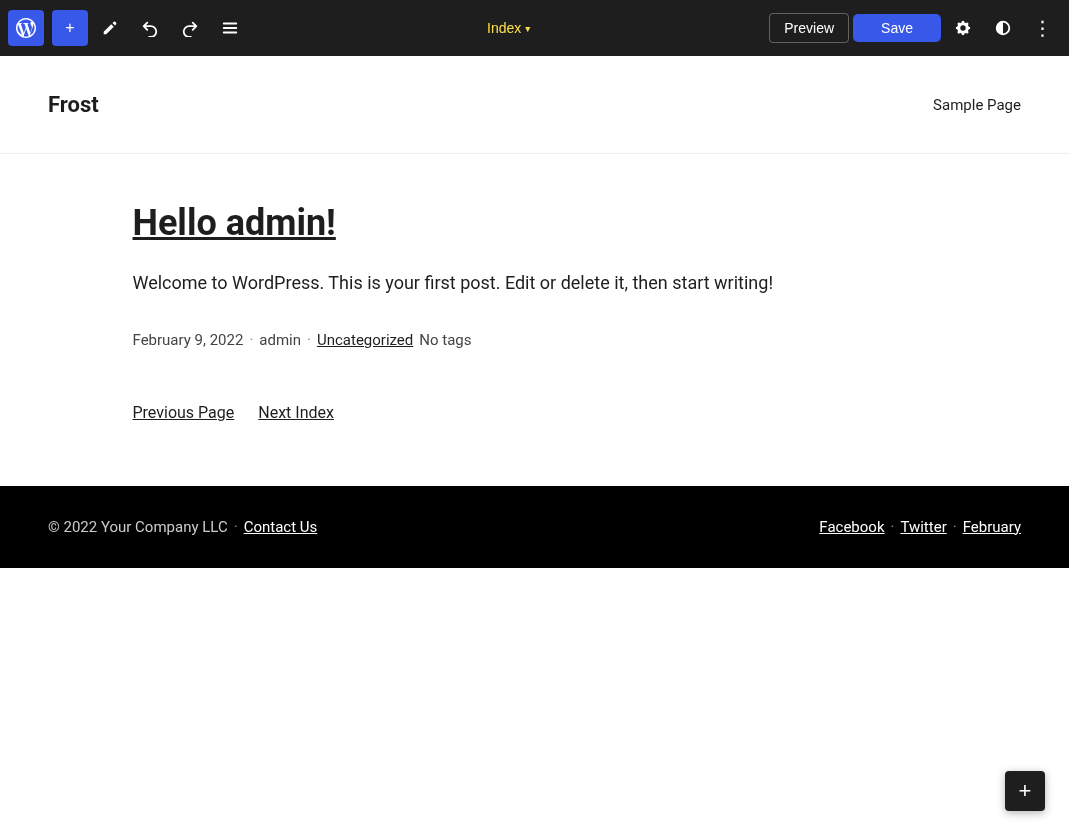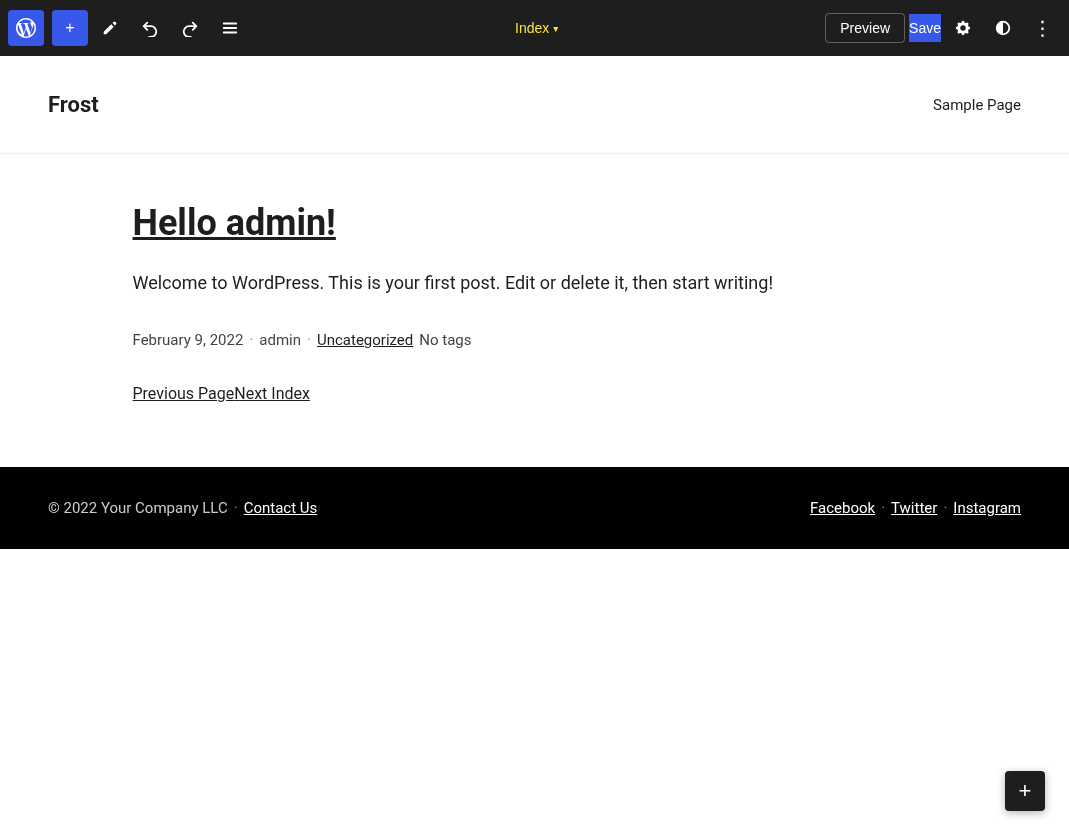--- a/index.html
+++ b/index.html
@@ -72,22 +72,22 @@
       color: #fff;
       padding: 6px 14px;
       border-radius: 4px;
       cursor: pointer;
       font-size: 14px;
     }
     .save-btn {
       background: #3858e9;
       border: none;
       color: #fff;
-      padding: 6px 0;
-      border-radius: 0;
+      padding: 6px 28px;
+      border-radius: 5px;
       cursor: pointer;
       font-size: 14px;
       font-weight: 500;
     }
 
     
     .page-wrapper {
       margin-top: 56px;
     }
 
@@ -137,22 +137,22 @@
       display: flex;
       align-items: center;
       gap: 6px;
     }
     .post-meta .meta-separator { color: #888; }
     .post-meta a { color: #1e1e1e; text-decoration: underline; }
 
     
     .pagination {
       display: flex;
-      gap: 0;
-      margin-top: 35px;
+      gap: 24px;
+      margin-top: 54px;
     }
     .pagination a {
       font-size: 16px;
       color: #1e1e1e;
       text-decoration: underline;
     }
 
     
     .site-footer {
       background: #000000;
@@ -288,19 +288,19 @@
     <div class="footer-left">
       <span>© 2022 Your Company LLC</span>
       <span class="footer-sep">·</span>
       <a href="#">Contact Us</a>
     </div>
     <div class="footer-right">
       <a href="#">Facebook</a>
       <span class="footer-sep">·</span>
       <a href="#">Twitter</a>
       <span class="footer-sep">·</span>
-      <a href="#">Instagram</a>
+      <a href="#">February</a>
     </div>
   </footer>
 
 </div>
 
 <button class="floating-add">+</button>
 
 </body></html>

